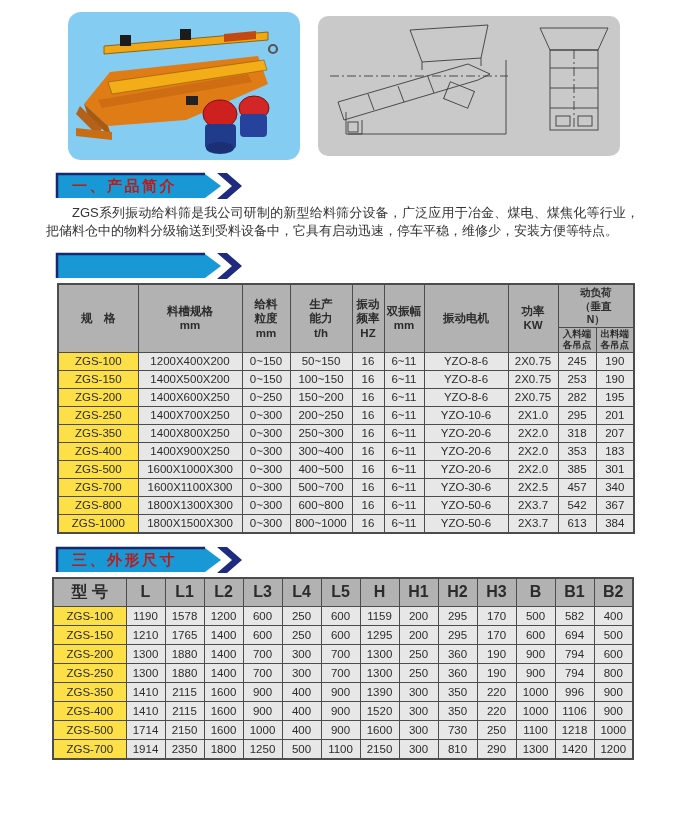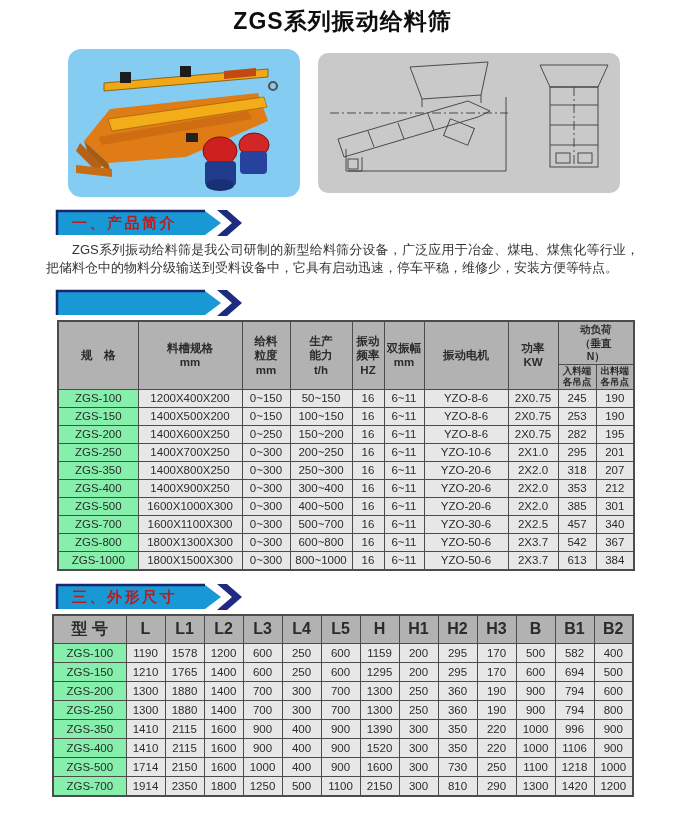--- a/index.html
+++ b/index.html
@@ -21,36 +21,35 @@
     font-size:15px;font-weight:bold;letter-spacing:2.5px;
   }
   .intro-text{margin:4px 46px 0 46px;color:#333;font-size:13px;line-height:1.4;text-align:justify;}
   .intro-text p{margin:0;}
   .intro-text p.p1{text-indent:2em;}
   .intro-text p.p2{text-indent:0.5em;}
   table{border-collapse:collapse;table-layout:fixed;border:2px solid #4c4c4c;}
   th,td{border:1px solid #4c4c4c;text-align:center;vertical-align:middle;color:#2b2b2b;overflow:hidden;}
   th{background:#b2b2b2;font-weight:bold;white-space:pre-line;}
   td{background:#e7e7e7;}
-  td.rowhead{background:#86efac;}
+  td.rowhead{background:#fde047;}
   .tech{width:576px;margin:3px 0 0 57px;}
   .tech th{font-size:11.5px;line-height:1.25;padding:2px 0;}
   .tech th.grp{font-size:10.5px;padding:1px 16px;}
   .tech th.sub{font-size:9.5px;line-height:1.15;padding:1px 0;}
   .tech td{font-size:11.5px;height:17px;padding:0;}
   .dims{width:580px;margin:3px 0 0 52px;}
   .dims th{font-size:16px;padding:3px 0;}
   .dims td{font-size:11.5px;height:18px;padding:0;}
 </style>
 </head>
 <body>
 
 <div class="page">
 
-  <h1 class="title">ZGS系列振动给料筛</h1>
 
   <div class="images-row">
     <div class="photo">
       <svg width="232" height="148" viewBox="0 0 232 148" aria-hidden="true">
 
         <polygon points="36,34 200,20 200,28 36,42" fill="#f2a714" stroke="#7a5205" stroke-width="0.8"></polygon>
         <rect x="52" y="23" width="11" height="11" fill="#1c1c1c"></rect>
         <rect x="112" y="17" width="11" height="11" fill="#1c1c1c"></rect>
         <polygon points="156,22 188,19 188,27 156,30" fill="#c24a12"></polygon>
         <circle cx="205" cy="37" r="4" fill="none" stroke="#555" stroke-width="2.2"></circle>
@@ -236,21 +235,21 @@
         <tr>
           <td class="rowhead">ZGS-400</td>
           <td>1400X900X250</td>
           <td>0~300</td>
           <td>300~400</td>
           <td>16</td>
           <td>6~11</td>
           <td>YZO-20-6</td>
           <td>2X2.0</td>
           <td>353</td>
-          <td>212</td>
+          <td>183</td>
         </tr>
         <tr>
           <td class="rowhead">ZGS-500</td>
           <td>1600X1000X300</td>
           <td>0~300</td>
           <td>400~500</td>
           <td>16</td>
           <td>6~11</td>
           <td>YZO-20-6</td>
           <td>2X2.0</td>

